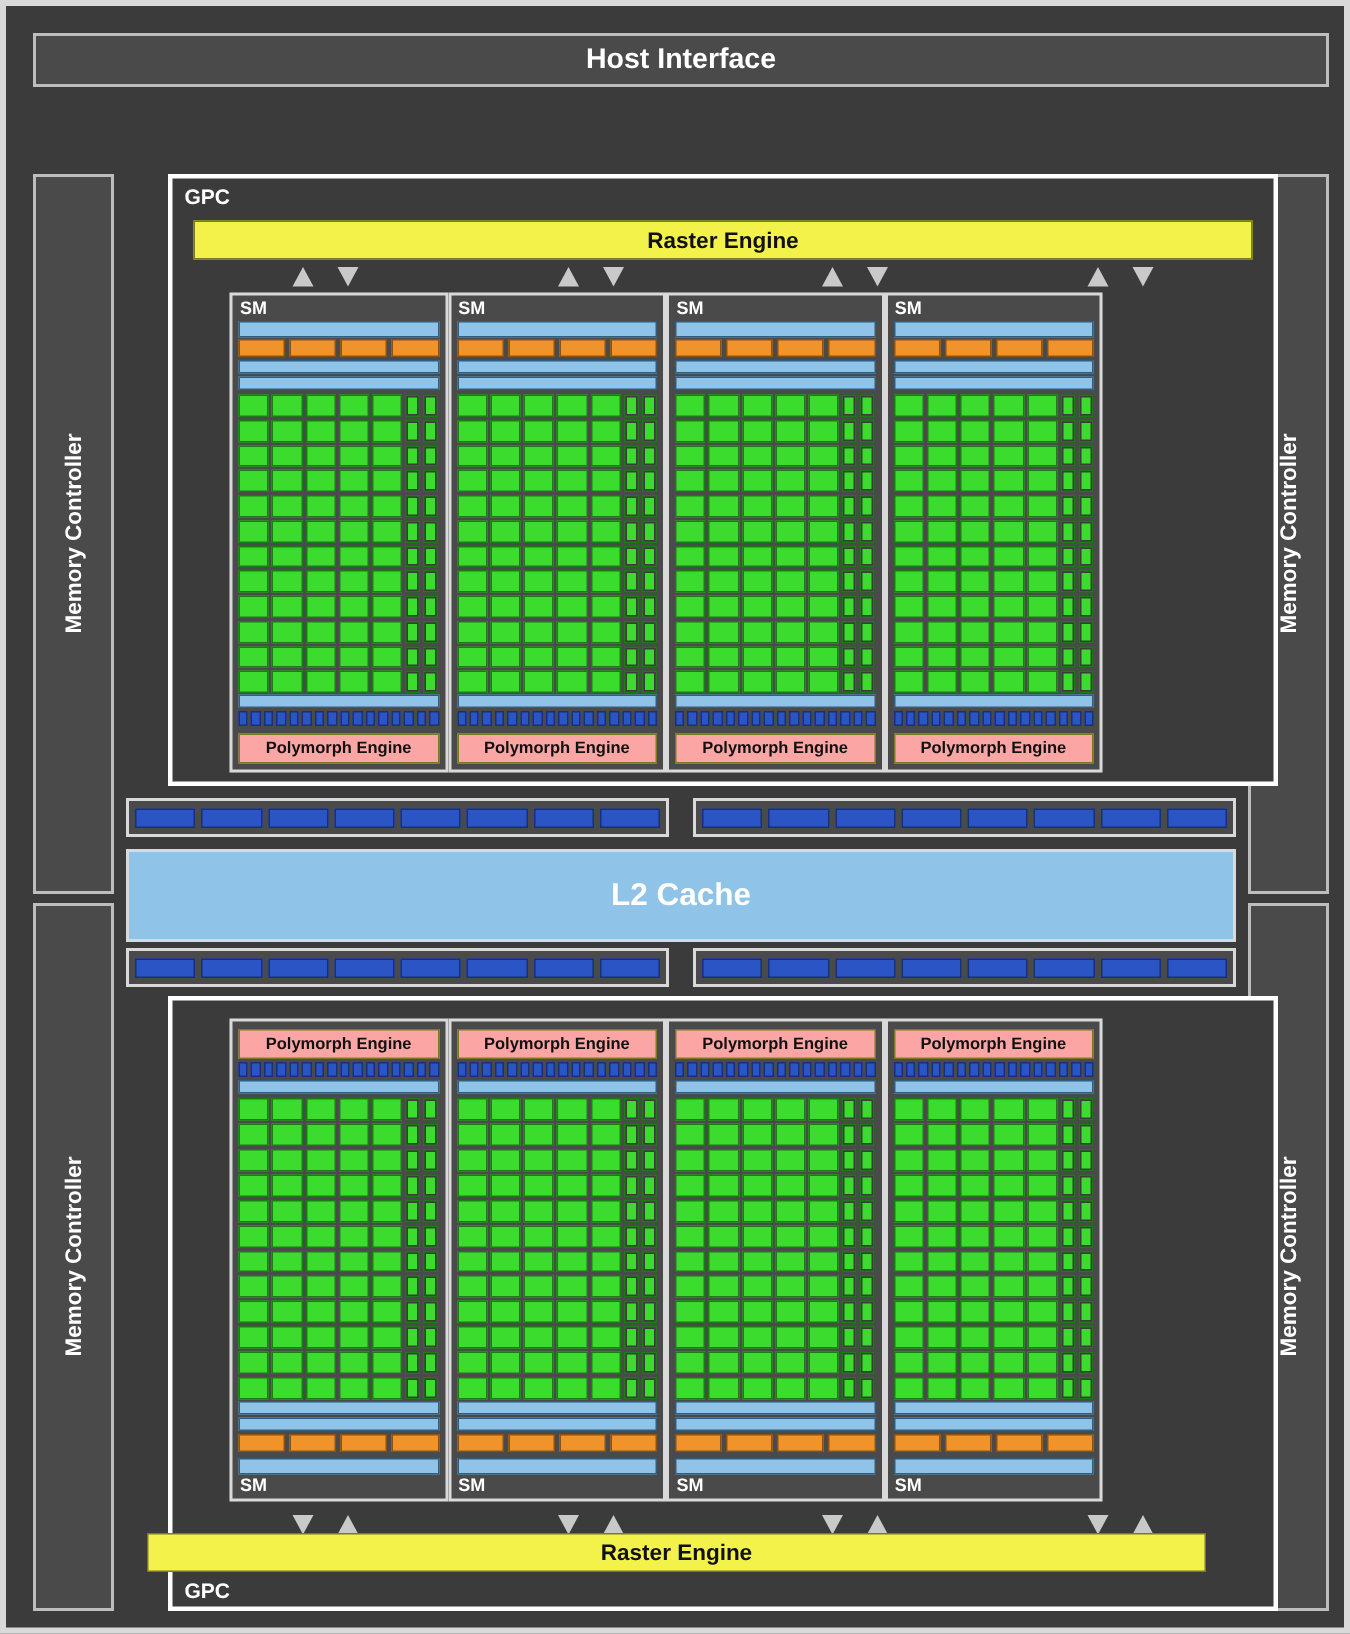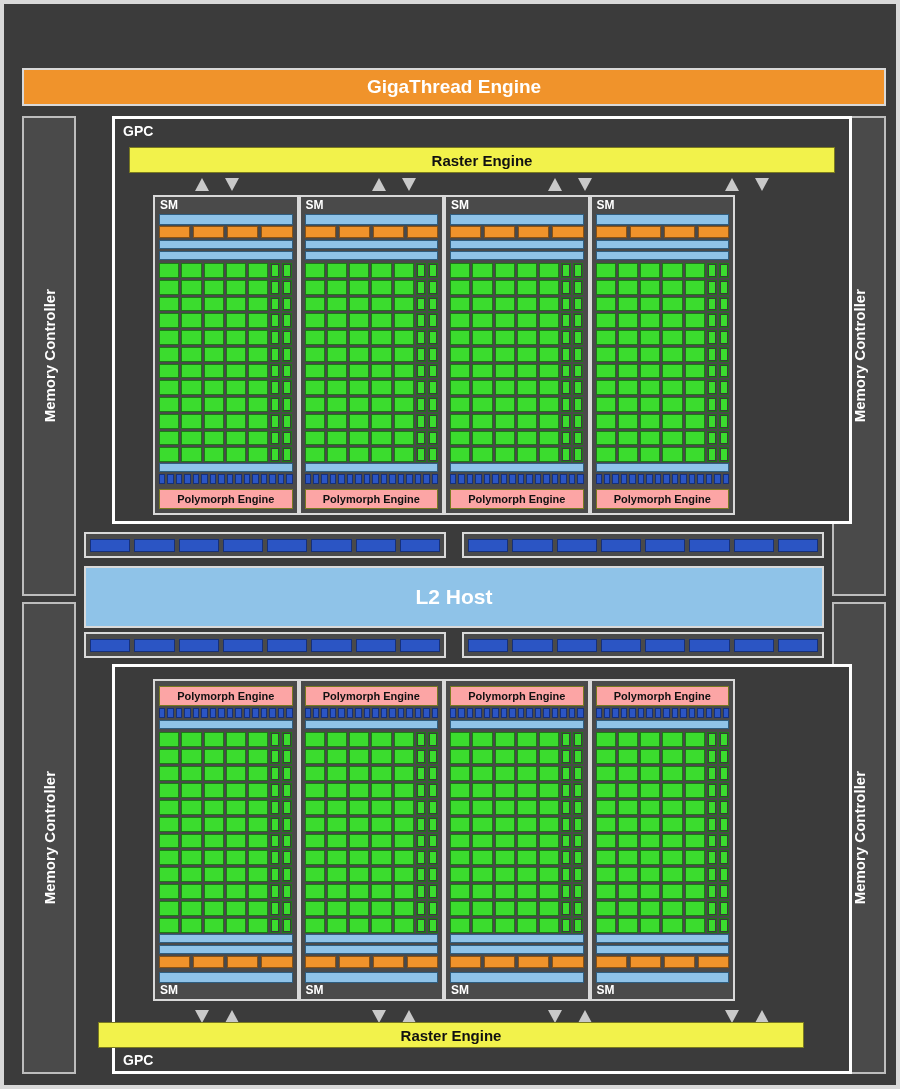--- a/index.html
+++ b/index.html
@@ -306,22 +306,22 @@
     font-size: 21px;
     font-weight: bold;
     color: #ffffff;
   }
 </style>
 </head>
 <body>
 
 <div id="chip">
 
-
-  <div class="bar" id="gigathread">GigaThread Engine</div>
+  <div class="bar" id="host-interface">Host Interface</div>
+
 
   <div class="memctrl" id="mc-tl">
       <span>Memory Controller</span>
     </div>
   <div class="memctrl" id="mc-tr">
       <span>Memory Controller</span>
     </div>
   <div class="memctrl" id="mc-bl">
       <span>Memory Controller</span>
     </div>
@@ -842,21 +842,21 @@
         <div></div>
         <div></div>
         <div></div>
         <div></div>
         <div></div>
         <div></div>
         <div></div>
       </div>
   </div>
 
-  <div id="l2cache">L2 Host</div>
+  <div id="l2cache">L2 Cache</div>
 
   <div class="interconnect" id="ic-bottom">
     <div class="ic-half">
         <div></div>
         <div></div>
         <div></div>
         <div></div>
         <div></div>
         <div></div>
         <div></div>

